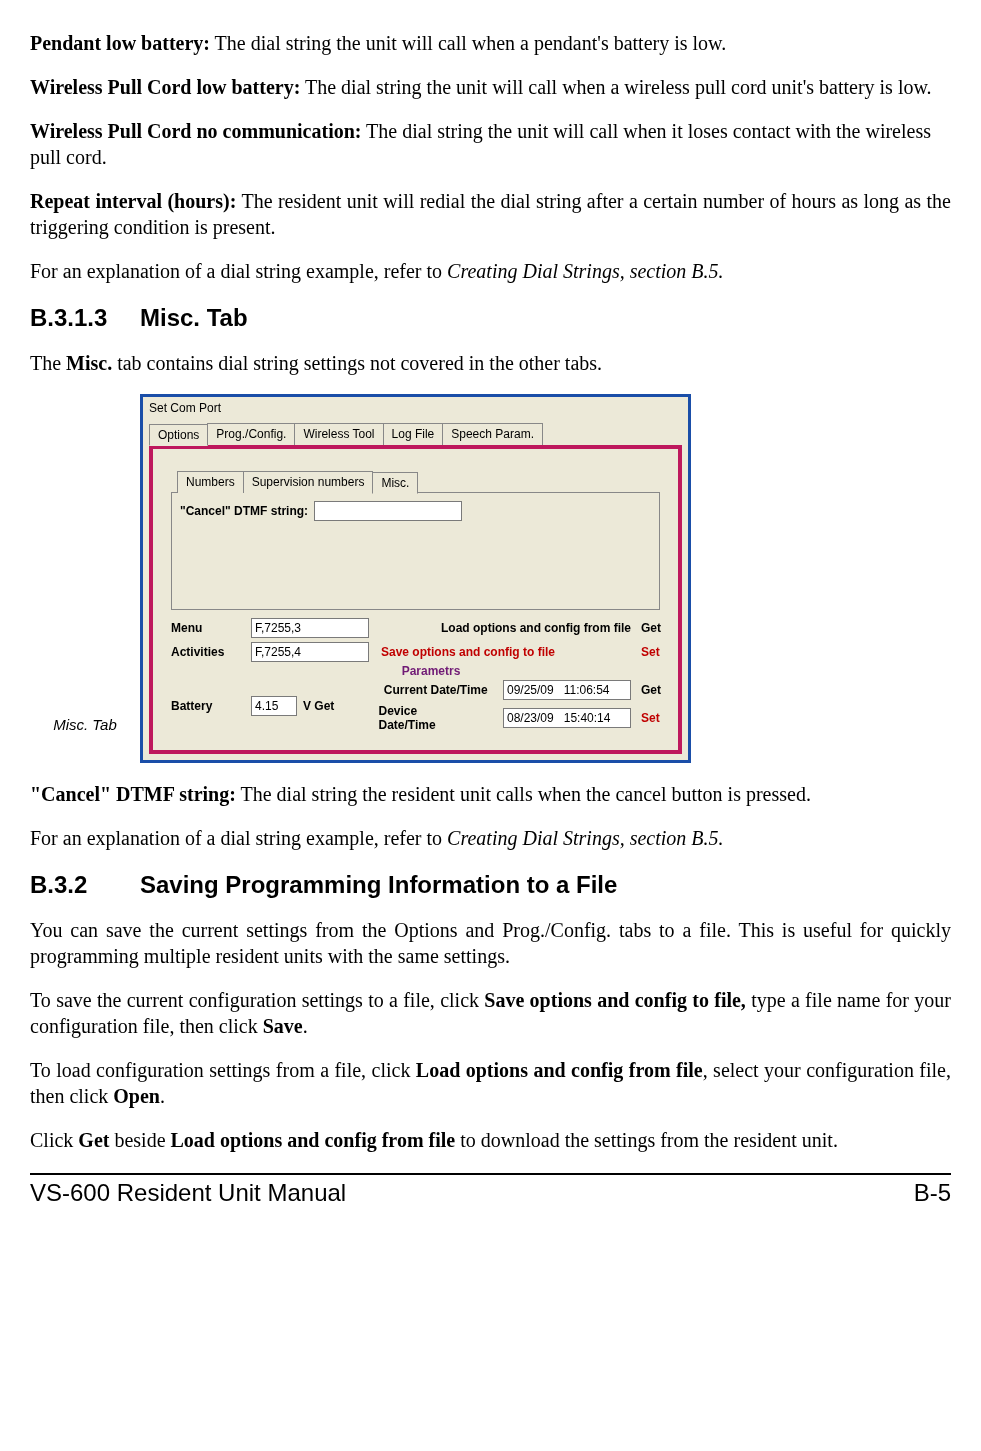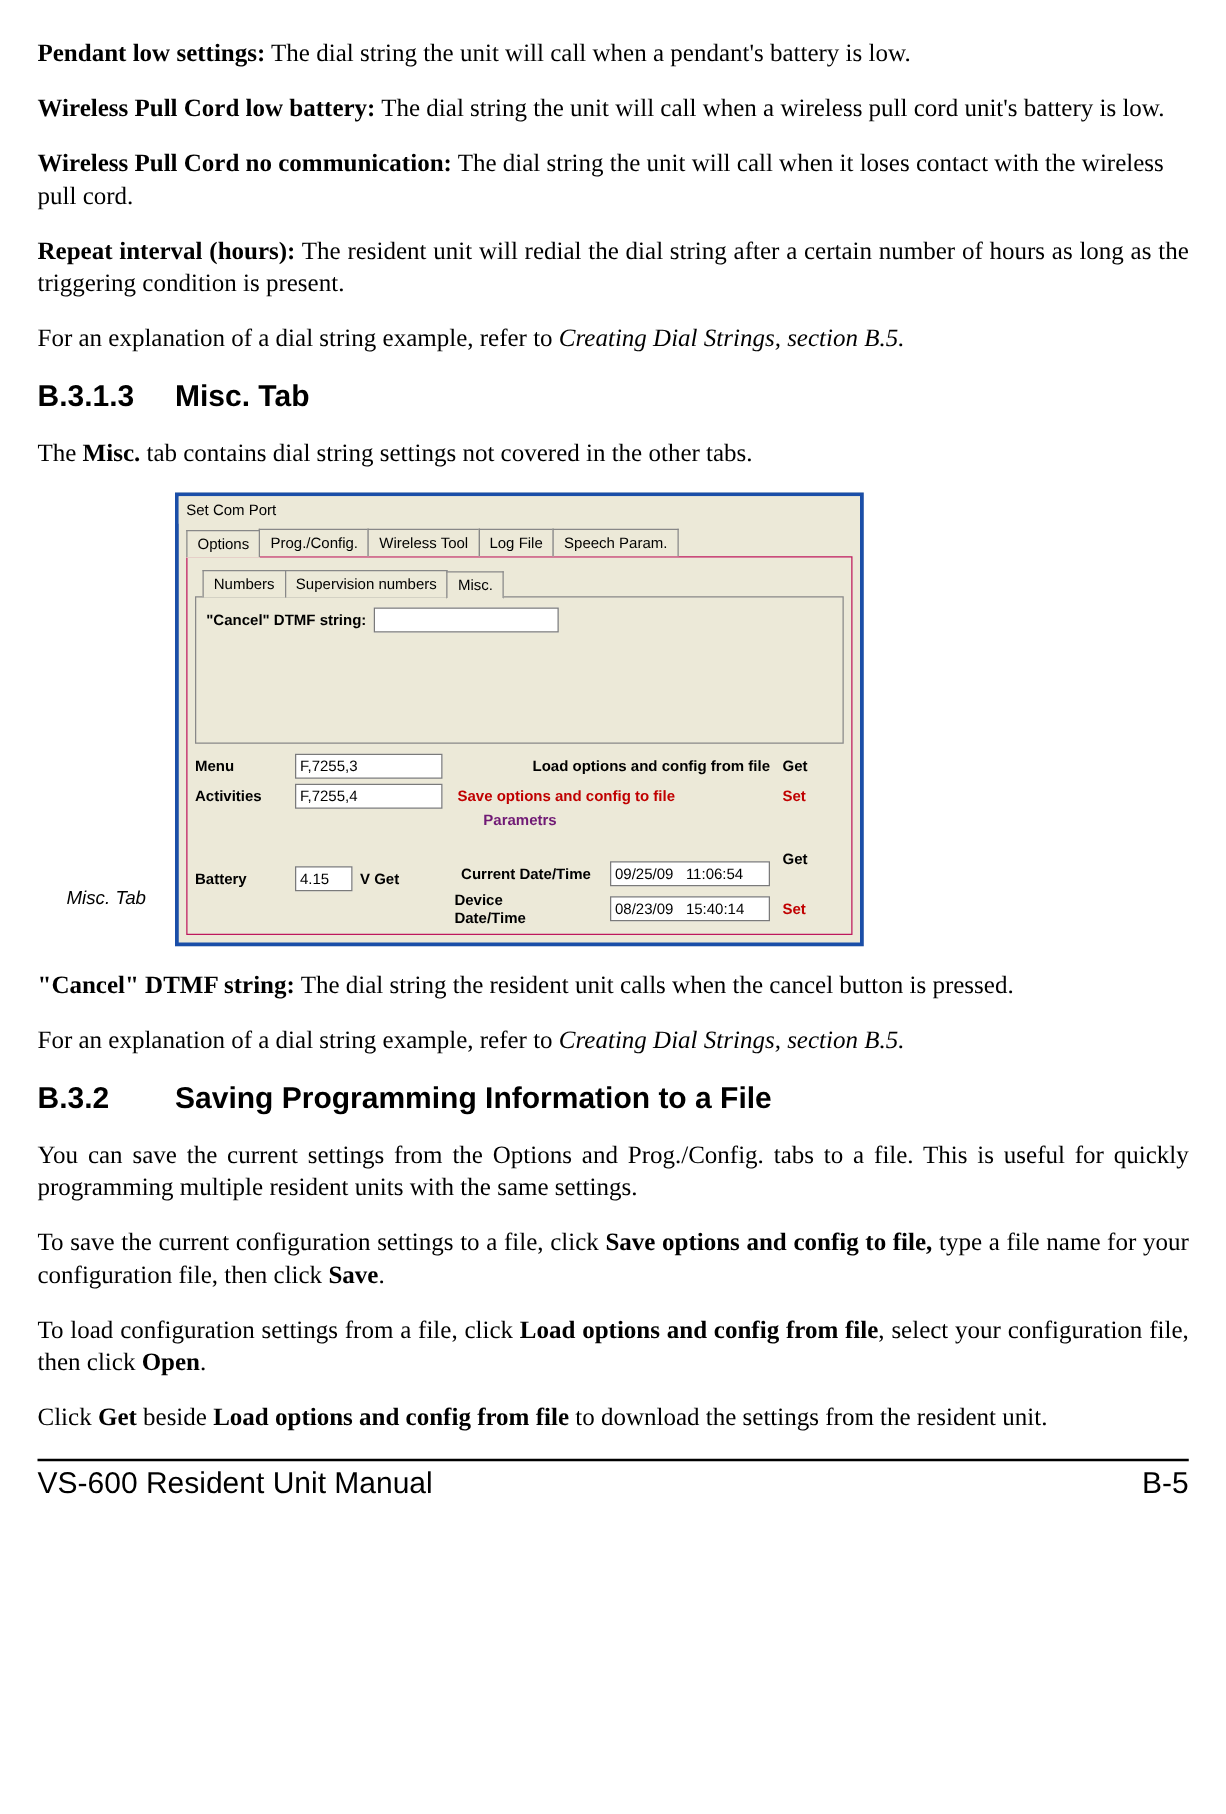--- a/index.html
+++ b/index.html
@@ -25,36 +25,36 @@
   .titlebar .ticon { width: 16px; height: 16px; background: #2b6; border:1px solid #063; margin-right:6px; }
   .titlebar .ttext { font-weight: bold; flex: 1; font-size: 13px; }
   .winbtns { display: flex; gap: 2px; }
   .winbtn { width: 22px; height: 20px; border: 1px solid #fff; border-radius: 3px; display:flex; align-items:center; justify-content:center; font-weight:bold; font-size:12px; color:white; background:#3b77e0;}
   .winbtn.close { background:#e05030; }
   .menubar { background: #ece9d8; padding: 4px 6px; font-size: 12px; }
   .tabs { display: flex; padding: 4px 6px 0 6px; gap:0; }
   .tab { border: 1px solid #888; border-bottom: none; padding: 3px 8px; background: #ece9d8; font-size:12px; margin-right:-1px; position:relative; }
   .tab.active { background: #ece9d8; z-index:2; border-bottom:1px solid #ece9d8; top:1px; font-weight:normal; }
   .tabs.outer .tab.active { background:#ece9d8; }
-  .panel { border: 1px solid #be185d; margin: 0 6px 6px 6px; padding: 6px; background:#ece9d8; }
+  .panel { border: 4px solid #be185d; margin: 0 6px 6px 6px; padding: 18px; background:#ece9d8; }
   .innerpanel { border: 1px solid #888; padding: 8px; height: 100px; background:#ece9d8; margin-top:-1px;}
   .field-row { display:flex; align-items:center; gap:6px; }
   .textinput { border:1px solid #7a7a7a; background:white; height:18px; font-size:12px; padding:0 3px; }
   .bottomgrid { display:grid; grid-template-columns: 80px 130px 260px 50px; row-gap:4px; align-items:center; margin-top:8px; font-weight:bold; font-size:12px;}
   .bottomgrid .lbl { font-weight:bold; }
   .linkish { color:#000; }
   .red { color:#c00000; }
   .btn { font-weight:bold; }
   .paramlabel { grid-column:1/5; text-align:center; color:#701a75; font-weight:bold; font-size:12px; padding:0; margin-top:-2px; margin-bottom:-2px;}
   .footer { border-top: 2px solid #000; margin-top: 20px; padding-top: 4px; display:flex; justify-content:space-between; font-family: Arial, Helvetica, sans-serif; font-size: 24px; }
 </style>
 </head>
 <body>
 
-<p><span class="bold">Pendant low settings:</span><span> The dial string the unit will call when a pendant's battery is low.</span></p>
+<p><span class="bold">Pendant low battery:</span><span> The dial string the unit will call when a pendant's battery is low.</span></p>
 
 <p><span class="bold">Wireless Pull Cord low battery:</span><span> The dial string the unit will call when a wireless pull cord unit's battery is low.</span></p>
 
 <p><span class="bold">Wireless Pull Cord no communication:</span><span> The dial string the unit will call when it loses contact with the wireless pull cord.</span></p>
 
 <p class="justify"><span class="bold">Repeat interval (hours):</span><span> The resident unit will redial the dial string after a certain number of hours as long as the triggering condition is present.</span></p>
 
 <p><span>For an explanation of a dial string example, refer to </span><span class="italic">Creating Dial Strings, section B.5.</span></p>
 
 <h2><span class="secnum">B.3.1.3</span><span>Misc. Tab</span></h2>
@@ -95,21 +95,21 @@
         <div class="red" style="text-align:left;padding-right:10px;font-weight:bold;">Save options and config to file</div>
         <div class="btn red">Set</div>
 
         <div class="paramlabel">Parametrs</div>
 
         <div class="lbl" style="grid-row:span 2;">Battery</div>
         <div style="grid-row:span 2;" class="field-row">
           <input class="textinput" style="width: 38px;" value="4.15">
           <span class="bold">V   Get</span>
         </div>
-        <div class="field-row" style="justify-content:flex-end;padding-right:10px;margin-top:24px;"><span class="bold">Current Date/Time</span>&nbsp;<input class="textinput" style="width: 120px;" value="09/25/09   11:06:54"></div>
+        <div class="field-row" style="justify-content:flex-end;padding-right:10px;"><span class="bold">Current Date/Time</span>&nbsp;<input class="textinput" style="width: 120px;" value="09/25/09   11:06:54"></div>
         <div class="btn">Get</div>
 
         <div class="field-row" style="justify-content:flex-end;padding-right:10px;gap:32px;"><span class="bold">Device Date/Time</span>&nbsp;<input class="textinput" style="width: 120px;" value="08/23/09   15:40:14"></div>
         <div class="btn red">Set</div>
       </div>
     </div>
   </div>
 </div>
 
 <p><span class="bold">"Cancel" DTMF string:</span><span> The dial string the resident unit calls when the cancel button is pressed.</span></p>

